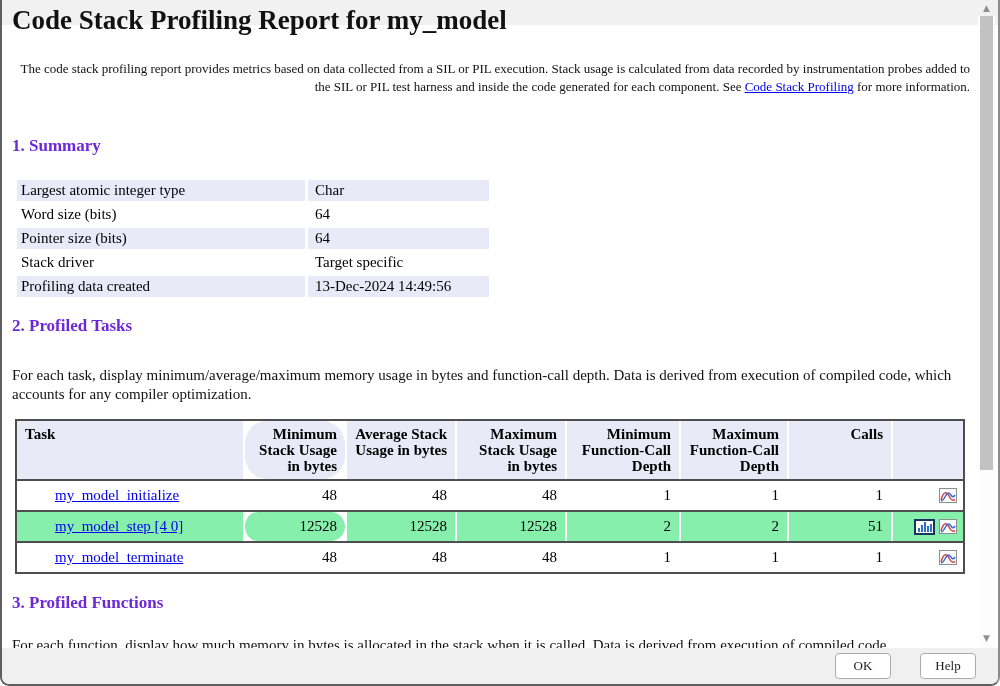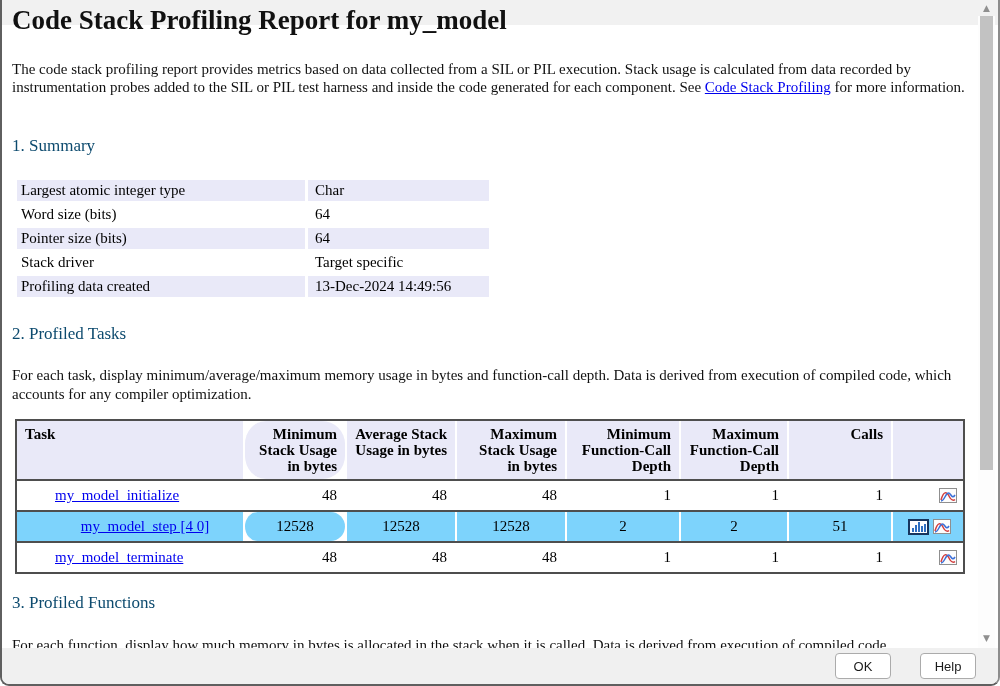--- a/index.html
+++ b/index.html
@@ -24,31 +24,31 @@
   }
 
   .report-title {
     position: absolute; left: 10px; top: 5px;
     font-size: 27px; font-weight: bold; color: #111;
     white-space: nowrap;
   }
 
   .intro {
     position: absolute; left: 10px; top: 60px; width: 958px;
-    font-size: 15px; line-height: 18px; color: #111;
+    font-size: 13px; line-height: 18px; color: #111; text-align: right;
   }
   a.report-link { color: #0000ee; text-decoration: underline; cursor: pointer; }
 
   .h2 {
     position: absolute; left: 10px;
-    font-size: 17px; font-weight: normal; color: #0c4a6e;
+    font-size: 17px; font-weight: bold; color: #6d28d9;
     white-space: nowrap;
   }
   .h2.summary   { top: 136px; }
-  .h2.tasks     { top: 324px; }
+  .h2.tasks     { top: 316px; }
   .h2.functions { top: 593px; }
 
   
   .summary-table { position: absolute; left: 15px; top: 180px; width: 472px; font-size: 15px; }
   .s-row { display: flex; height: 21px; margin-bottom: 3px; align-items: center; }
   .s-label { width: 288px; margin-right: 3px; padding-left: 4px; height: 100%; display:flex; align-items:center; }
   .s-value { width: 181px; padding-left: 7px; height: 100%; display:flex; align-items:center; }
   .s-row.shaded .s-label, .s-row.shaded .s-value { background: #e9e9f8; }
 
   .tasks-desc {
@@ -60,21 +60,21 @@
   .tasks-table {
     position: absolute; left: 13px; top: 419px; width: 950px;
     border: 2px solid #4e4e4e; background: #fff;
     font-size: 15px;
   }
   .t-row { display: flex; }
   .t-row + .t-row { border-top: 2px solid #4e4e4e; }
   .t-cell { padding: 4px 8px; }
   .t-cell + .t-cell { border-left: 2px solid #ffffff; }
   .t-header .t-cell { background: #e9e9f8; font-weight: bold; line-height: 16px; padding-top: 5px; padding-bottom: 5px; min-height: 58px; }
-  .t-row.shaded .t-cell { background: #7dd3fc; justify-content: center; }
+  .t-row.shaded .t-cell { background: #86efac; }
   .t-data .t-cell { height: 29px; display: flex; align-items: center; }
   .num { justify-content: flex-end; text-align: right; }
   .t-header .num { text-align: right; display: block; }
   .c0 { flex: 0 0 226px; }
   .c1 { flex: 0 0 102px; border-radius: 23px; }
   .c2 { flex: 0 0 110px; }
   .c3 { flex: 0 0 110px; }
   .c4 { flex: 0 0 114px; }
   .c5 { flex: 0 0 108px; }
   .c6 { flex: 0 0 104px; }
@@ -111,21 +111,21 @@
   .footer {
     position: absolute; left: 0; bottom: 0; width: 100%; height: 36px;
     background: #f0f0f0;
     border-radius: 0 0 7px 7px;
   }
   .dlg-btn {
     position: absolute; top: 5px; height: 26px; width: 56px;
     background: #ffffff;
     border: 1px solid #ababab;
     border-radius: 4px;
-    font-family: Liberation Sans, sans-serif;
+    font-family: Liberation Serif, serif;
     font-size: 13px; color: #1a1a1a;
     cursor: pointer;
     display: flex; align-items: center; justify-content: center;
   }
   .dlg-btn.ok { right: 107px; }
   .dlg-btn.help { right: 22px; }
 </style>
 </head>
 <body>
 

